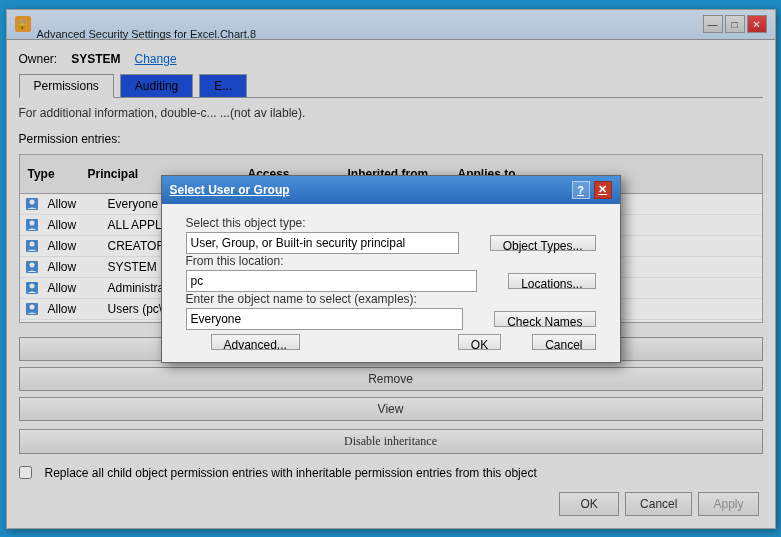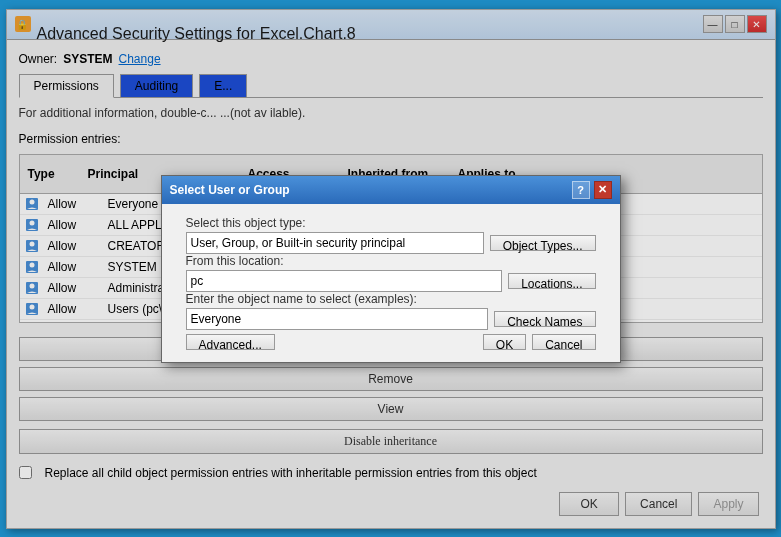--- a/index.html
+++ b/index.html
@@ -49,21 +49,21 @@
       background: #f0a030;
       border-radius: 2px;
       display: flex;
       align-items: center;
       justify-content: center;
       font-size: 10px;
       color: white;
     }
 
     .title-bar-text {
-      font-size: 16px;
+      font-size: 11px;
       color: #1a1a1a;
       margin-top: 20px;
     }
 
     .title-bar-buttons {
       display: flex;
       gap: 2px;
     }
 
     .title-btn {
@@ -88,21 +88,21 @@
       flex: 1;
       padding: 12px;
       display: flex;
       flex-direction: column;
       gap: 8px;
     }
 
     .owner-row {
       display: flex;
       align-items: flex-start;
-      gap: 6px;
+      gap: 14px;
     }
 
     .owner-label {
       font-weight: normal;
     }
 
     .owner-value {
       font-weight: bold;
     }
 
@@ -274,20 +274,21 @@
     }
 
     .dialog-title-bar {
       height: 28px;
       background: linear-gradient(to bottom, #4a90d9, #2a6ab9);
       display: flex;
       align-items: center;
       justify-content: space-between;
       padding: 0 8px;
       color: white;
+      text-decoration: underline;
     }
 
     .dialog-title-text {
       font-size: 12px;
       font-weight: bold;
       color: white;
     }
 
     .dialog-title-buttons {
       display: flex;
@@ -351,20 +352,21 @@
     }
 
     .dialog-btn {
       padding: 3px 12px;
       border: 1px solid #999;
       background: linear-gradient(to bottom, #f5f5f5, #e0e0e0);
       cursor: pointer;
       font-size: 12px;
       height: 16px;
       white-space: nowrap;
+      margin-left: 25px;
     }
 
     .object-name-input {
       flex: 1;
       height: 22px;
       border: 1px solid #999;
       padding: 0 4px;
       font-size: 12px;
       background: white;
     }

